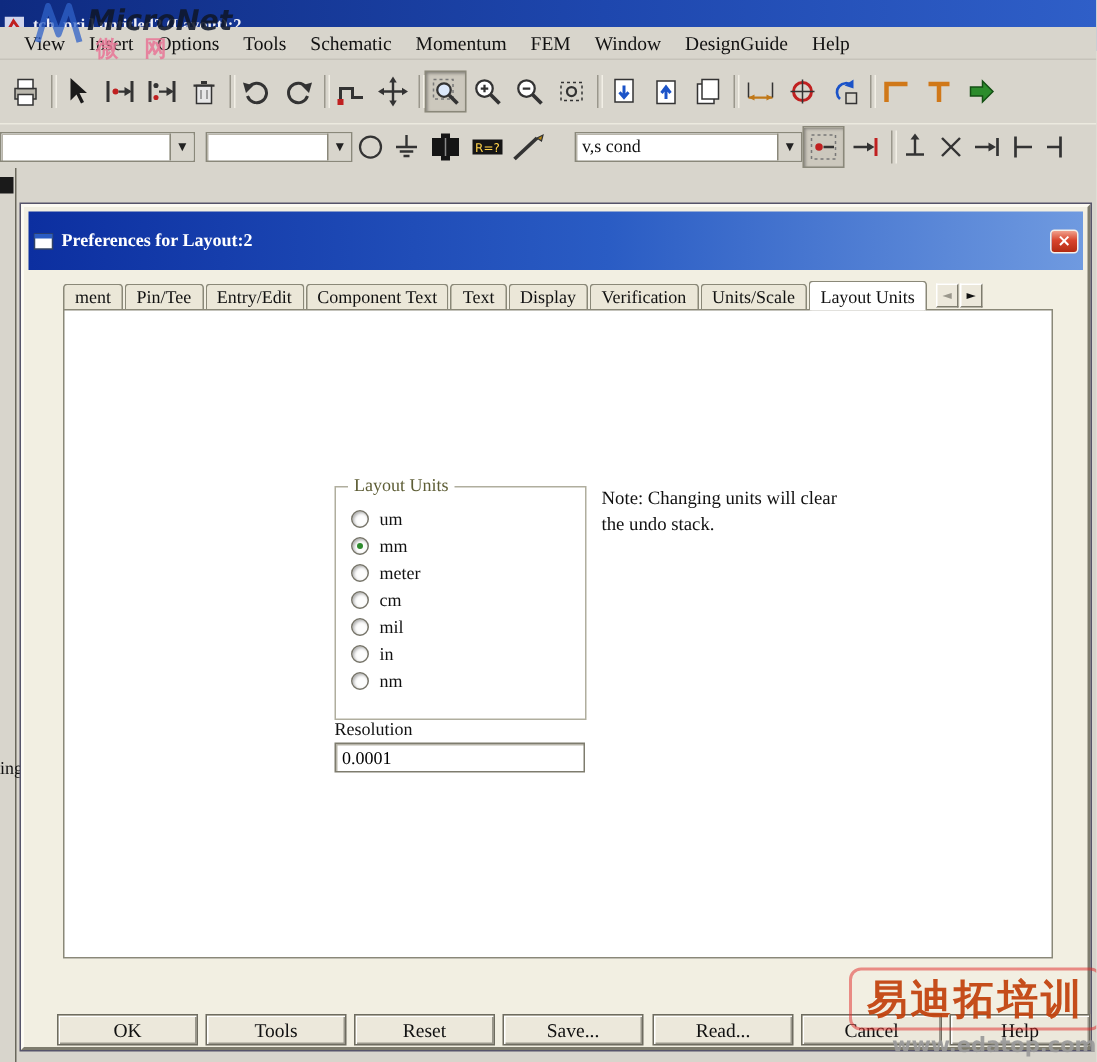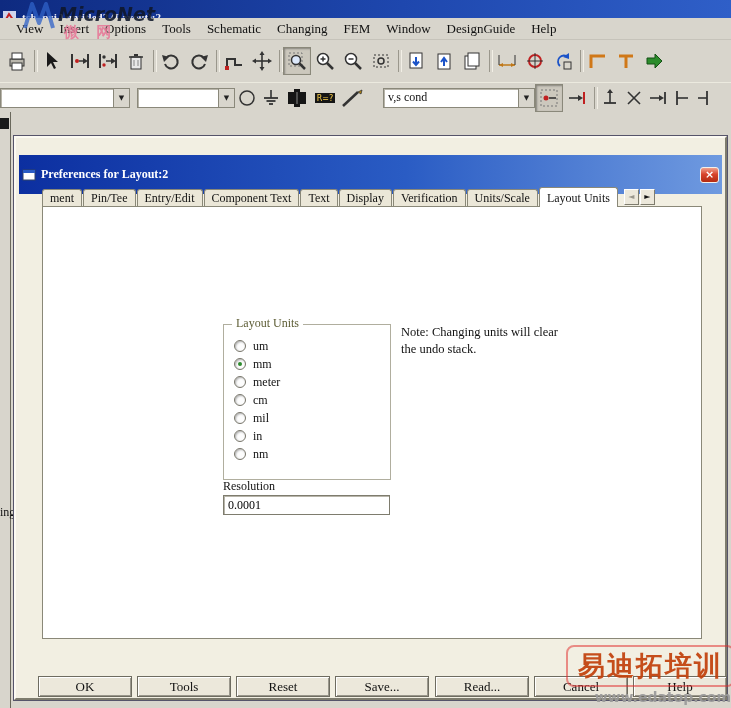--- a/index.html
+++ b/index.html
@@ -37,21 +37,21 @@
     font-family:"DejaVu Sans", sans-serif; }
 
   
   .vline { position:absolute; left:10px; top:112px; width:1px; height:596px; background:#6a685c; }
   .black-chip { position:absolute; left:0; top:118px; width:9px; height:11px; background:#1a1a1a; }
   .left-ing { position:absolute; left:0; top:505px; font-size:12px; color:#111; }
 
   
   .dialog { position:absolute; left:14px; top:136px; width:713px; height:564px; background:#f2efe2;
     border:2px solid; border-color:#fcfaf2 #7e7c6e #7e7c6e #fcfaf2; outline:1px solid #56546a; z-index:10; }
-  .dlg-title { position:absolute; left:3px; top:17px; right:3px; height:39px;
+  .dlg-title { position:absolute; left:3px; top:3px; right:3px; height:39px;
     background:linear-gradient(90deg,#0c2fa0,#2a5cc4 55%,#6f9ae0);
     display:flex; align-items:center; padding:0 3px; }
   .dlg-title .ttl { color:#fff; font-weight:bold; font-size:12px; margin-left:5px; flex:1; white-space:nowrap; }
   .close-btn { width:19px; height:16px; border:1px solid #f4f0ea; border-radius:3px; color:#fff;
     background:linear-gradient(#f0a08c,#d8442c 45%,#b32b12);
     font-size:11px; font-weight:bold; display:flex; align-items:center; justify-content:center;
     line-height:1; font-family:"DejaVu Sans", sans-serif; }
 
   .tabs { position:absolute; left:26px; top:49px; height:19px; display:flex; align-items:flex-end; z-index:3; }
   .tab { height:17px; background:#ebe7d8; border:1px solid #8a8878; border-bottom:none;
@@ -115,21 +115,21 @@
       </svg>
     <span class="t">tch_prj ] untitled2 (Layout):2</span>
   </div>
 
   <div class="menubar">
     <span class="menu-item">View</span>
     <span class="menu-item">Insert</span>
     <span class="menu-item">Options</span>
     <span class="menu-item">Tools</span>
     <span class="menu-item">Schematic</span>
-    <span class="menu-item">Changing</span>
+    <span class="menu-item">Momentum</span>
     <span class="menu-item">FEM</span>
     <span class="menu-item">Window</span>
     <span class="menu-item">DesignGuide</span>
     <span class="menu-item">Help</span>
   </div>
 
   <div class="tb1">
     <span class="ticon">
         <svg width="22" height="22" viewBox="0 0 22 22">
           <rect x="4" y="9" width="14" height="7" fill="#b9b6ac" stroke="#333"></rect>

